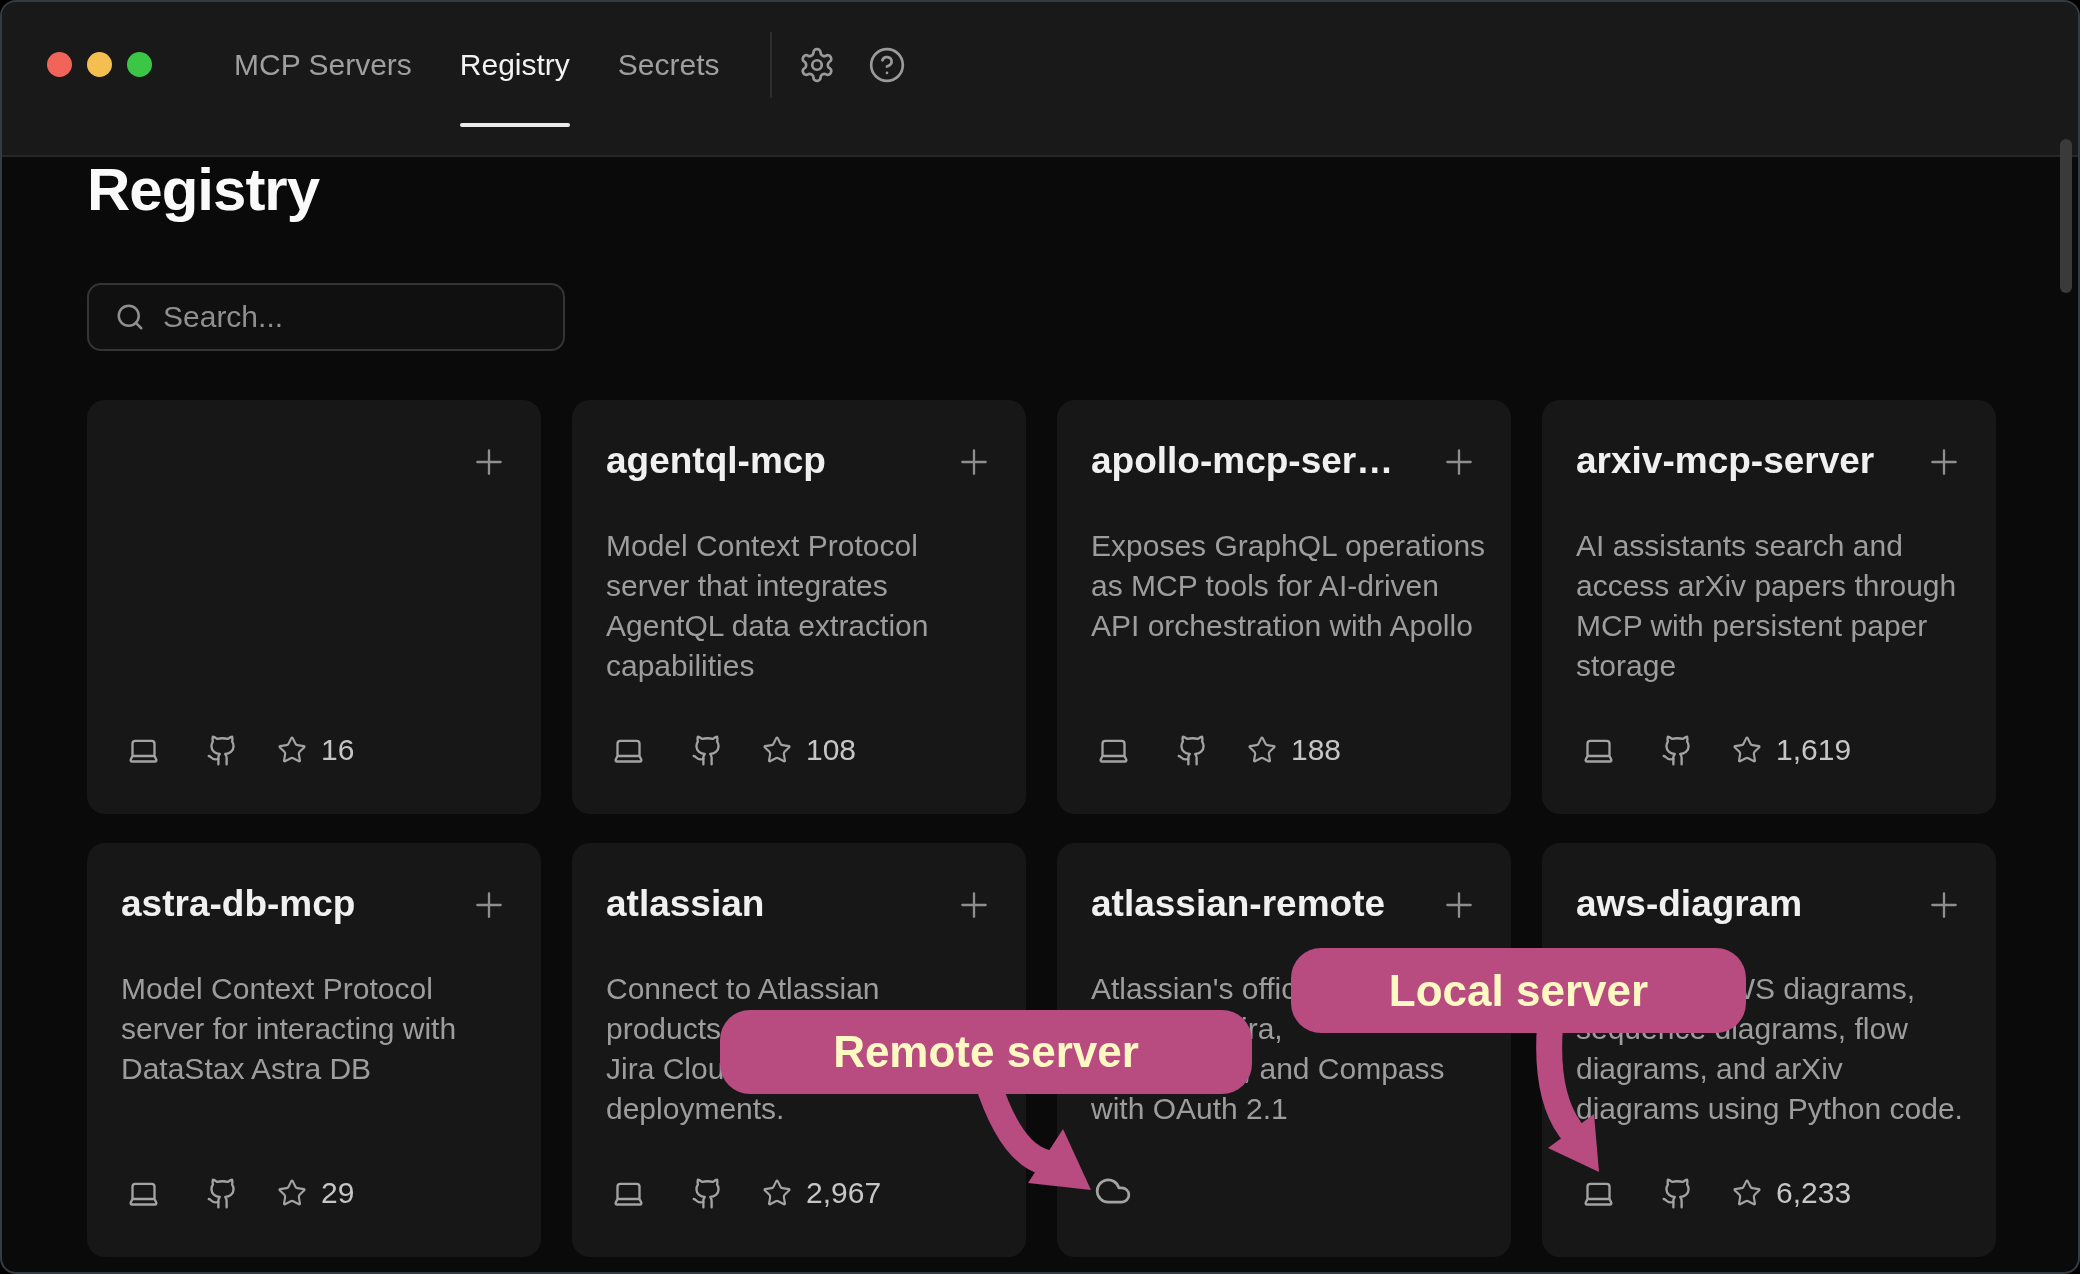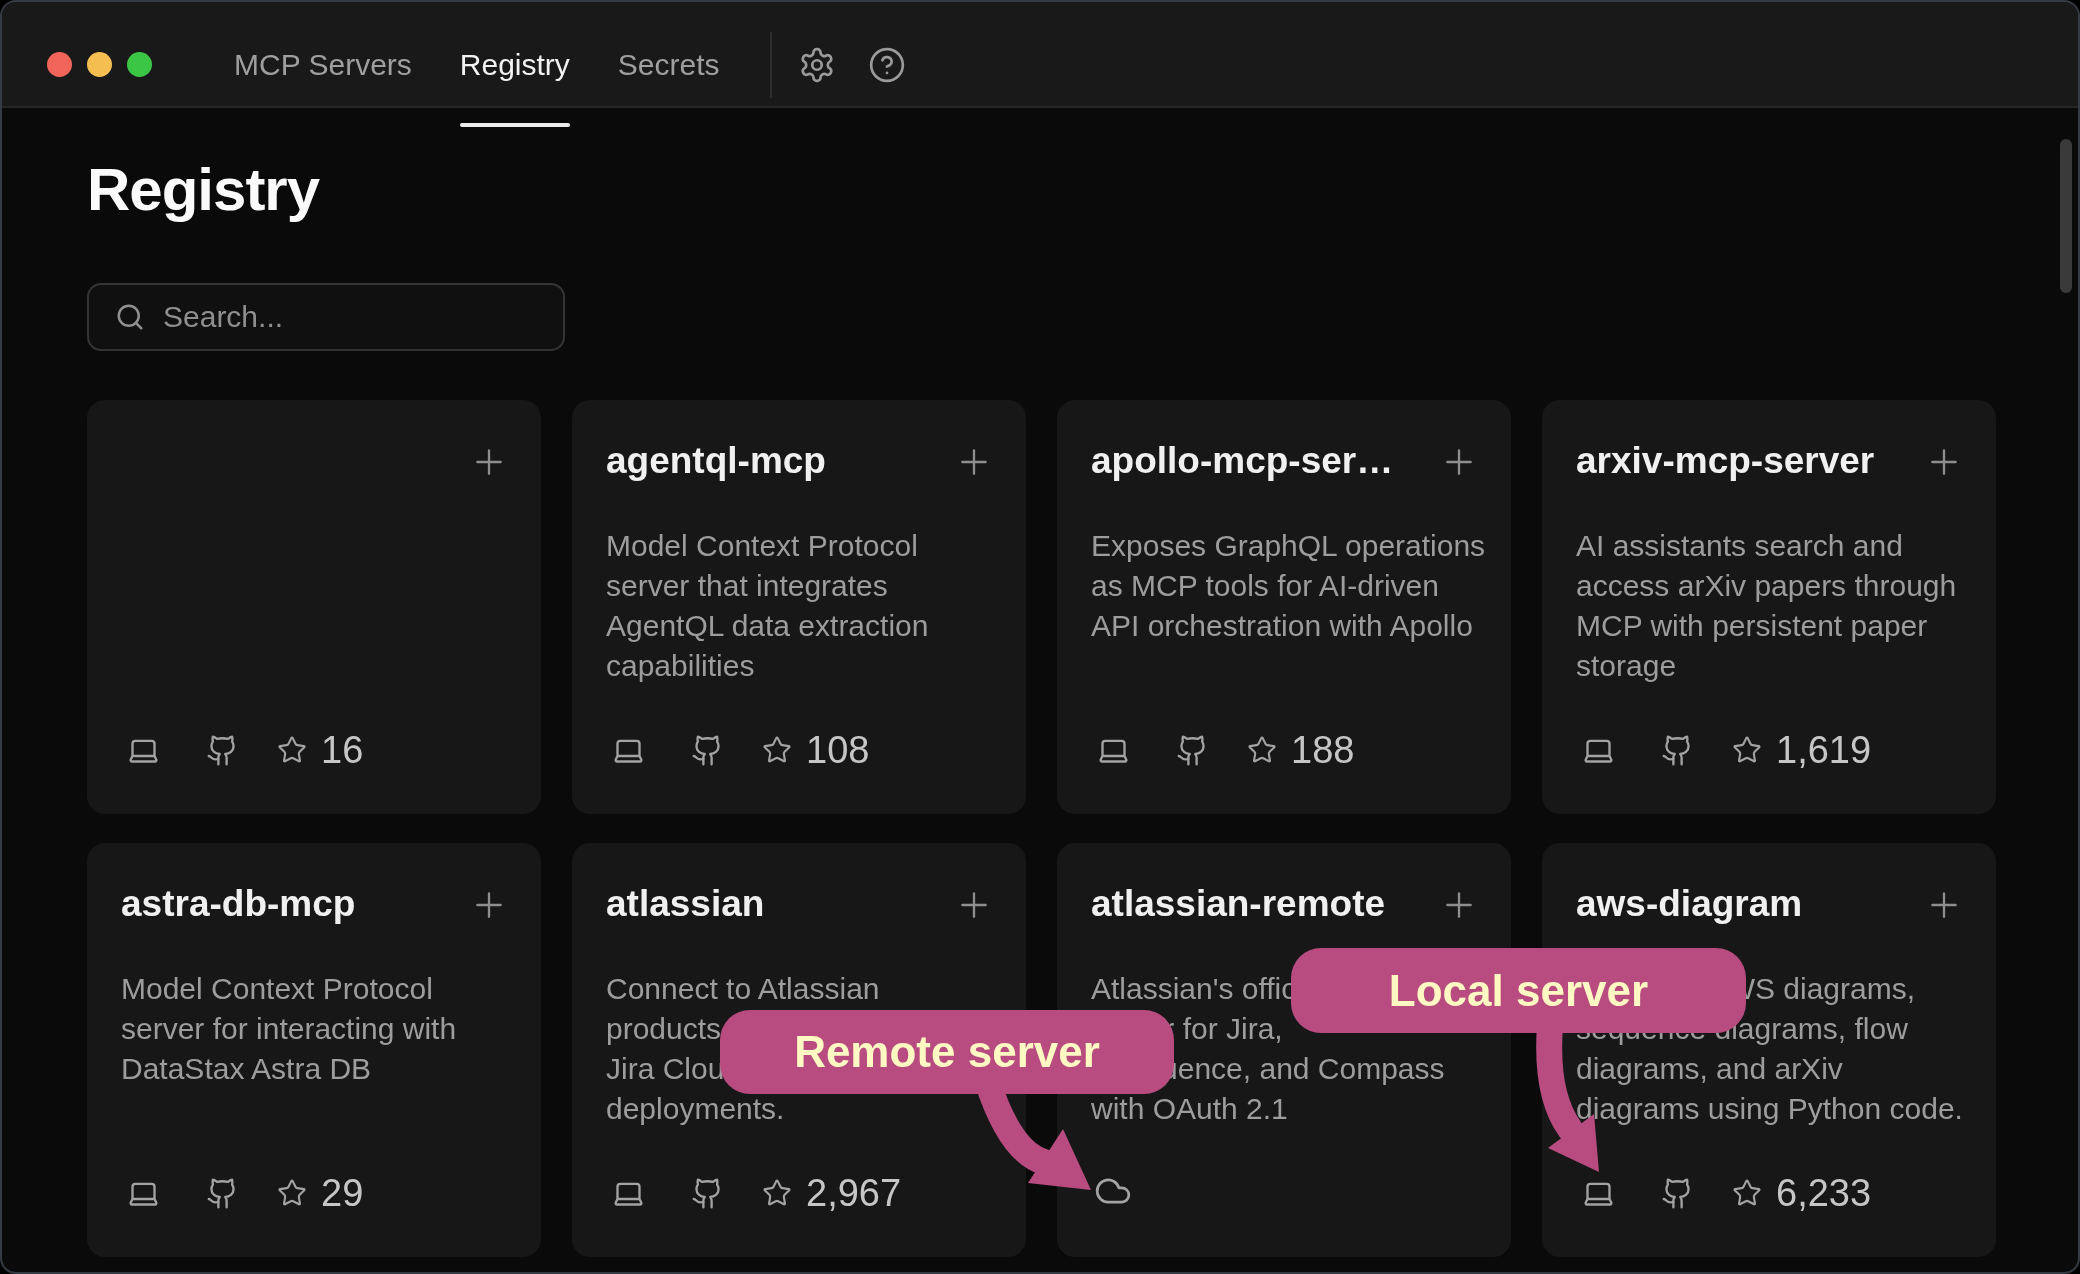--- a/index.html
+++ b/index.html
@@ -2,21 +2,21 @@
 <html style="--pink: #b84b80; --page-bg: #0a0a0a; --topbar-bg: #191919; --card-bg: #171717;"><head>
 <meta charset="utf-8">
 <style>
   html,body{margin:0;padding:0;background:#000;}
   body{width:2080px;height:1274px;position:relative;font-family:"Liberation Sans","DejaVu Sans",sans-serif;
        -webkit-font-smoothing:antialiased;}
   .window{position:absolute;inset:0;background:var(--page-bg);border-radius:16px;overflow:hidden;
           border:2px solid #343b42;box-shadow:inset 0 1px 0 #3a3a3a;box-sizing:border-box;}
 
   
-  .topbar{position:absolute;left:0;top:0;right:0;height:106px;background:var(--topbar-bg);
+  .topbar{position:absolute;left:0;top:0;right:0;height:155px;background:var(--topbar-bg);
           border-bottom:2px solid #272727;box-sizing:border-box;}
   .traffic{position:absolute;left:45px;top:50px;display:flex;gap:15px;}
   .traffic-light{width:25px;height:25px;border-radius:50%;border:none;padding:0;cursor:default;}
   .tabs{position:absolute;left:232px;top:0;height:125px;display:flex;gap:48px;align-items:center;}
   .tab{position:relative;height:100%;display:flex;align-items:center;font-size:30px;color:#9f9f9f;cursor:pointer;}
   .tab.active{color:#f2f2f2;font-weight:500;}
   .tab.active::after{content:"";position:absolute;left:0;right:0;bottom:0;height:4px;border-radius:2px;background:#ececec;}
   .topbar-divider{position:absolute;left:768px;top:30px;width:2px;height:66px;background:#2d2d2d;}
   .icon-btn{position:absolute;top:44px;width:38px;height:38px;background:none;border:none;padding:0;cursor:pointer;}
   .icon-btn svg{width:38px;height:38px;stroke:#9a9a9a;fill:none;stroke-width:1.7;stroke-linecap:round;stroke-linejoin:round;}
@@ -42,27 +42,27 @@
   .plus-btn{position:absolute;right:32px;top:42px;width:40px;height:40px;background:none;border:none;padding:0;cursor:pointer;}
   .plus-btn svg{width:40px;height:40px;stroke:#8e8e8e;fill:none;stroke-width:1.4;stroke-linecap:round;}
   .card-desc{position:absolute;left:34px;top:126px;right:24px;font-size:30px;line-height:40px;color:#9d9d9d;}
   .card-desc div{white-space:nowrap;}
   .card-footer{position:absolute;left:40px;bottom:44px;height:40px;display:flex;align-items:center;}
   .card-footer svg{fill:none;stroke:#a3a3a3;stroke-width:1.7;stroke-linecap:round;stroke-linejoin:round;}
   .f-local{display:flex;align-items:center;}
   .ic-laptop{width:33px;height:33px;}
   .ic-github{width:33px;height:33px;margin-left:46px;}
   .ic-star{width:30px;height:30px;margin-left:38px;}
-  .star-count{margin-left:14px;font-size:38px;color:#c6c6c6;}
+  .star-count{margin-left:14px;font-size:30px;color:#c6c6c6;}
   .ic-cloud{width:38px;height:38px;margin-left:-3px;}
 
   
   .callout{position:absolute;background:var(--pink);border-radius:30px;display:flex;align-items:center;
            justify-content:center;color:#fef9c3;font-size:44px;font-weight:700;z-index:5;}
-  #callout-remote{left:718px;top:1008px;width:454px;height:84px;}
+  #callout-remote{left:718px;top:1008px;width:532px;height:84px;}
   #callout-local{left:1289px;top:946px;width:455px;height:85px;}
   .arrows{position:absolute;left:0;top:0;z-index:4;pointer-events:none;}
 
   
   .scroll-thumb{position:absolute;right:6px;top:137px;width:12px;height:154px;border-radius:6px;background:#3a3a3a;z-index:6;}
 </style>
 </head>
 <body>
 
 <div class="window">

